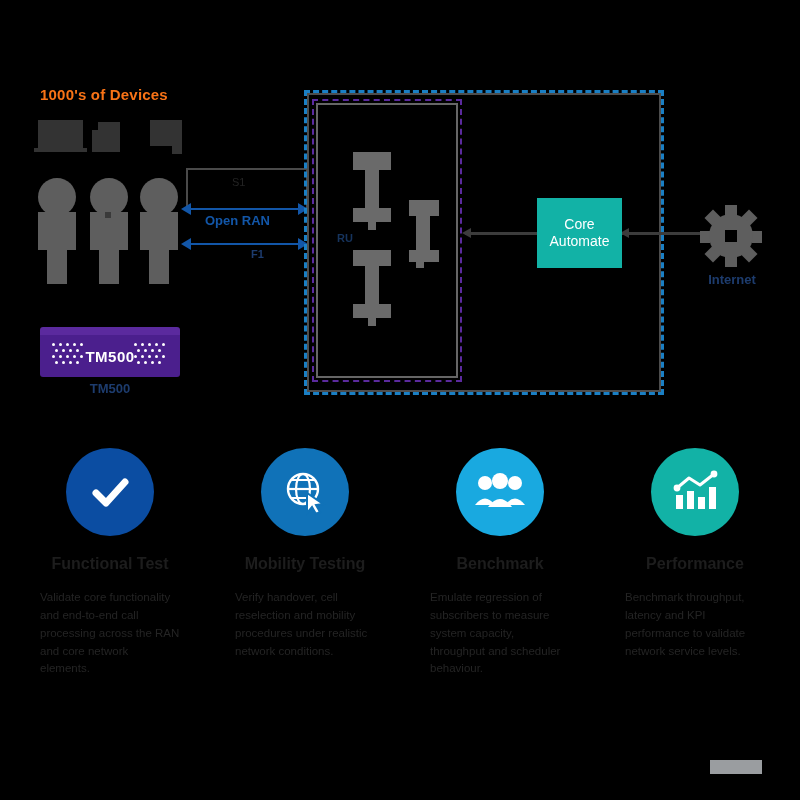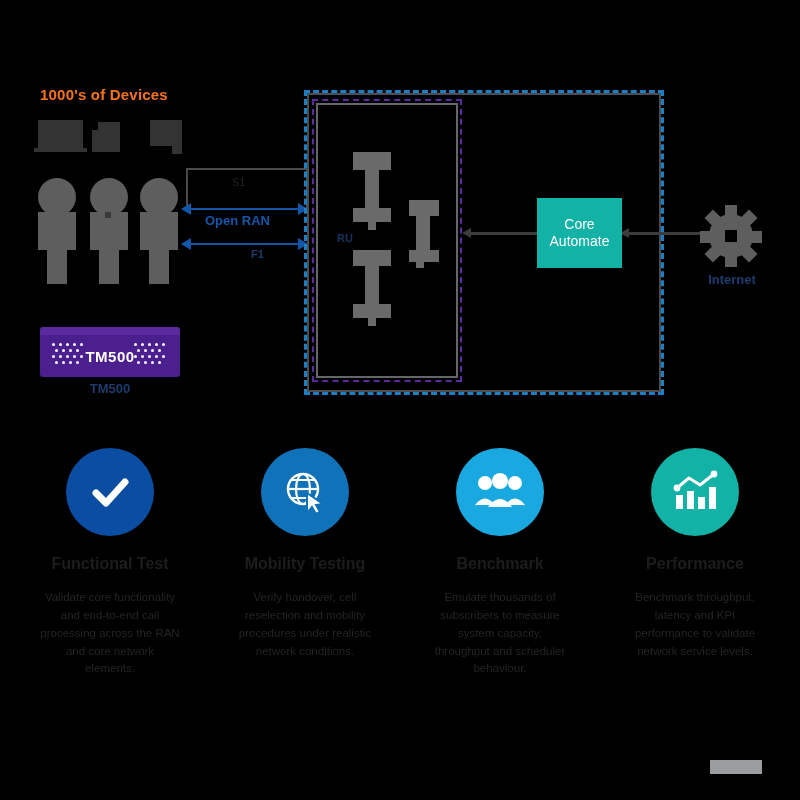--- a/index.html
+++ b/index.html
@@ -135,21 +135,21 @@
   .benefit-circle {
     width: 88px; height: 88px; border-radius: 50%;
     display: flex; align-items: center; justify-content: center;
     margin-bottom: 18px;
   }
   .benefit-title {
     font-size: 16px; font-weight: bold; color: #1d1d1d;
     text-align: center; margin-bottom: 16px; line-height: 1.2;
   }
   .benefit-body {
-    font-size: 11.5px; color: #242424; text-align: center; line-height: 1.55;
+    font-size: 11.5px; color: #242424; line-height: 1.55;
   }
 
   
   .glyph { display: block; }
 
   .bottom-bar {
     position: absolute; left: 710px; top: 760px; width: 52px; height: 14px;
     background: #9a9da0;
   }
 </style>
@@ -330,21 +330,21 @@
         <svg class="glyph" width="52" height="42" viewBox="0 0 52 42" aria-hidden="true">
           <circle cx="11" cy="12" r="7" fill="#fff"></circle>
           <path d="M1 34 q10 -13 20 0 z" fill="#fff"></path>
           <circle cx="41" cy="12" r="7" fill="#fff"></circle>
           <path d="M31 34 q10 -13 20 0 z" fill="#fff"></path>
           <circle cx="26" cy="10" r="8" fill="#fff"></circle>
           <path d="M14 36 q12 -16 24 0 z" fill="#fff"></path>
         </svg>
       </div>
       <div class="benefit-title">Benchmark</div>
-      <div class="benefit-body">Emulate thousands of subscribers to measure system capacity, throughput and scheduler behaviour.</div>
+      <div class="benefit-body">Emulate regression of subscribers to measure system capacity, throughput and scheduler behaviour.</div>
     </div>
 
     <div class="benefit">
       <div class="benefit-circle" style="background:#12b2a6;">
         <svg class="glyph" width="50" height="46" viewBox="0 0 50 46" aria-hidden="true">
           <rect x="6" y="26" width="7" height="14" fill="#fff"></rect>
           <rect x="17" y="22" width="7" height="18" fill="#fff"></rect>
           <rect x="28" y="28" width="7" height="12" fill="#fff"></rect>
           <rect x="39" y="18" width="7" height="22" fill="#fff"></rect>
           <polyline points="7,19 19,9 30,16 44,5" fill="none" stroke="#fff" stroke-width="3" stroke-linecap="round" stroke-linejoin="round"></polyline>

